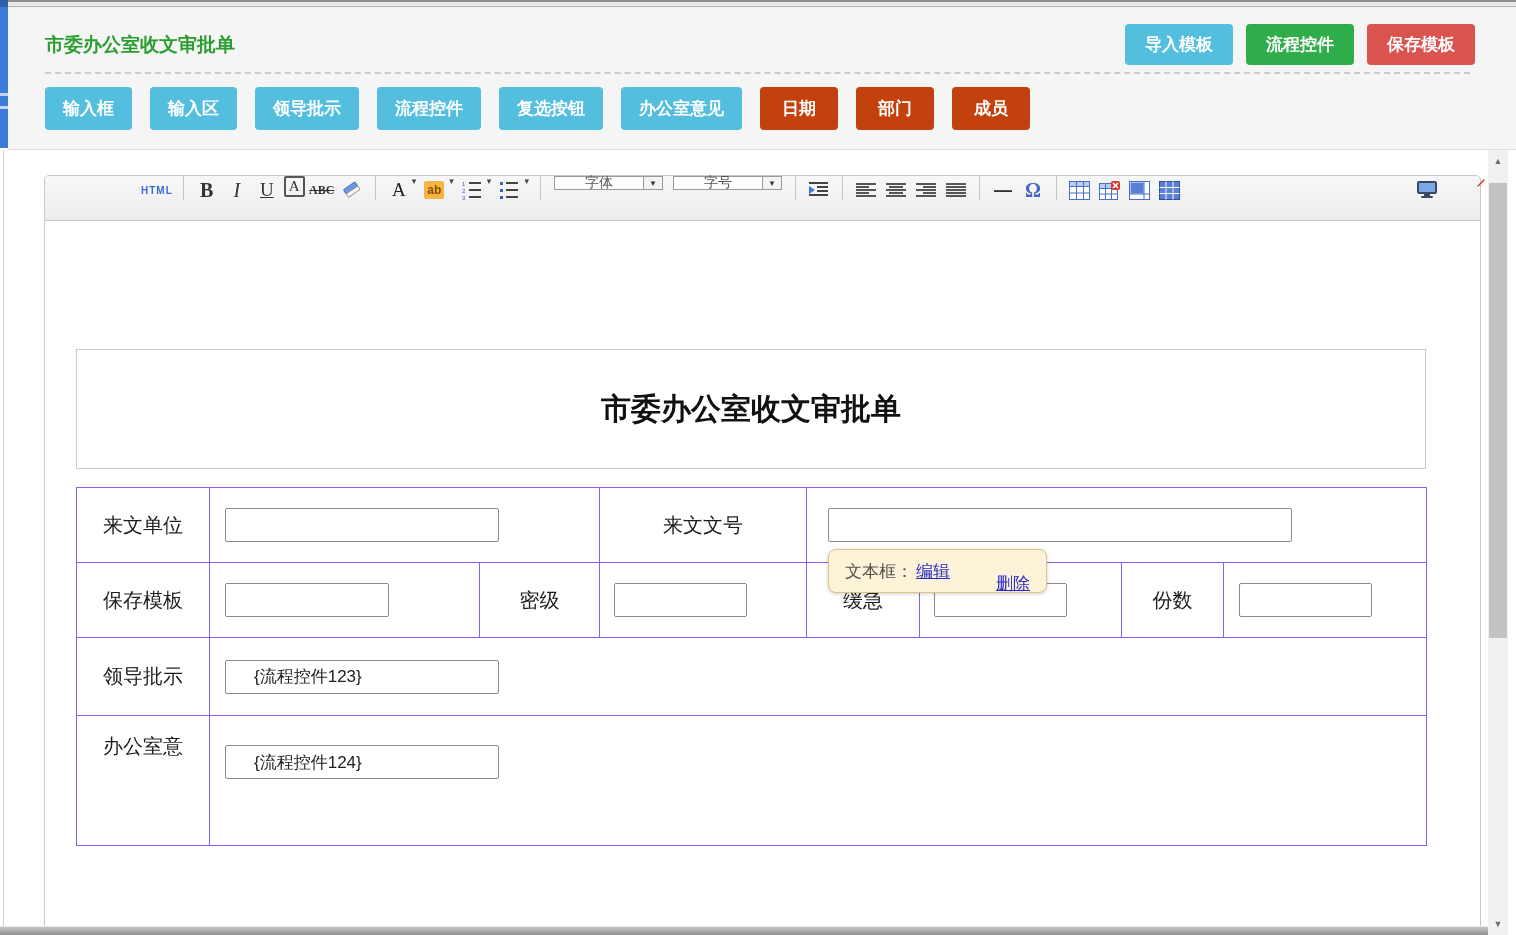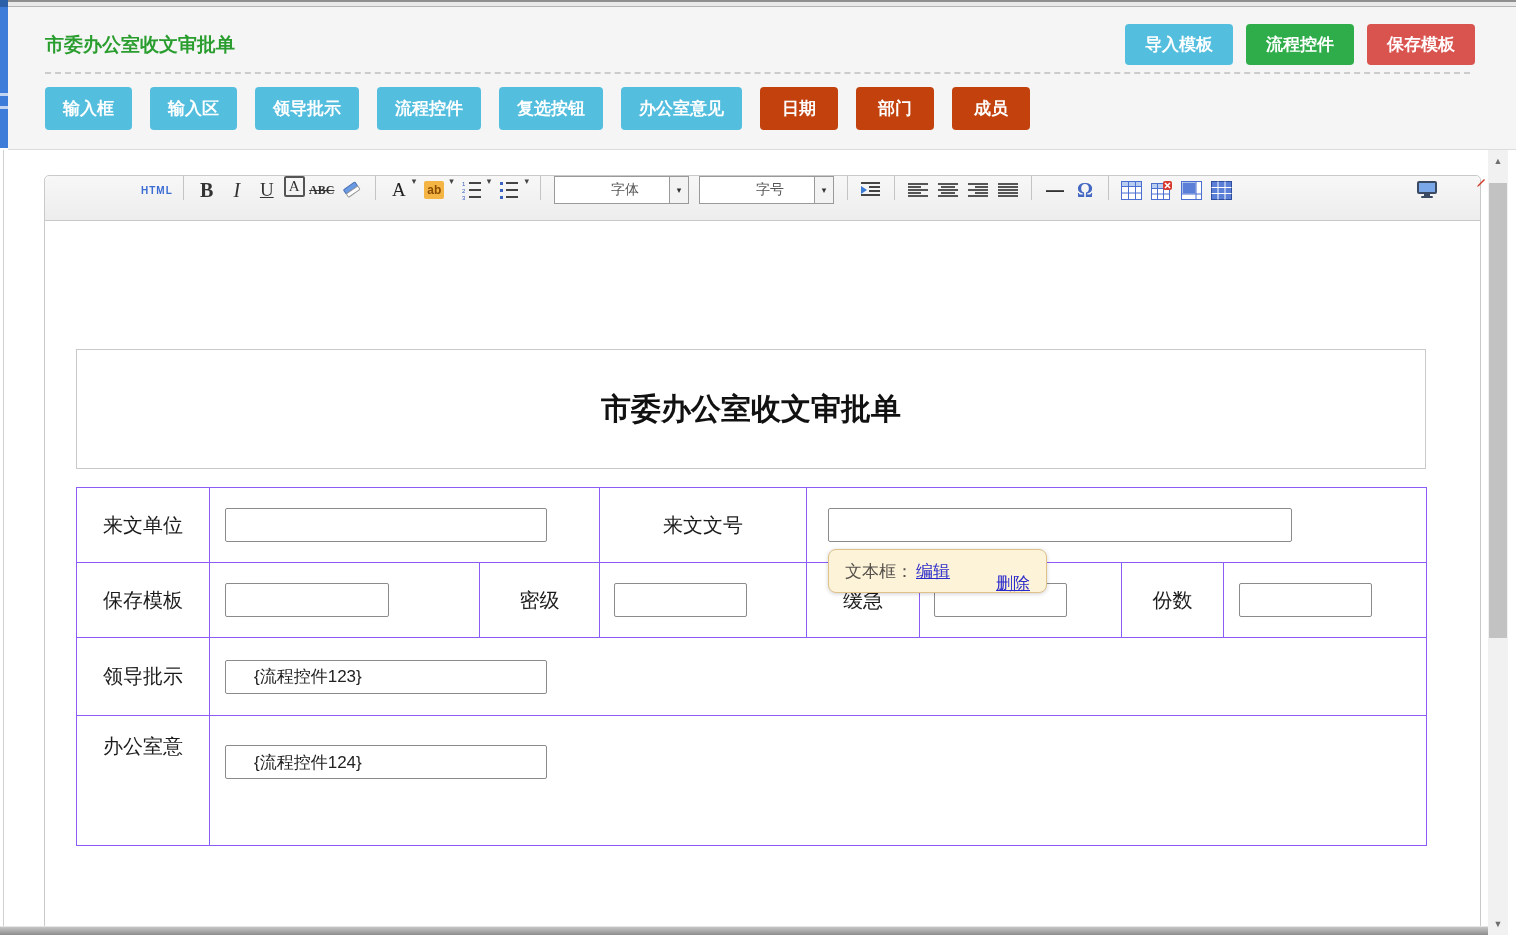--- a/index.html
+++ b/index.html
@@ -58,41 +58,41 @@
   .tb-i { font-family:"Liberation Serif","DejaVu Serif",serif; font-style:italic; font-size:20px; color:#333; }
   .tb-u { font-family:"Liberation Serif","DejaVu Serif",serif; font-size:19px; color:#333; text-decoration:underline; }
   .tb-boxa { font-family:"Liberation Serif","DejaVu Serif",serif; font-size:15px; color:#333;
              border:2px solid #555; width:21px; height:21px; min-width:21px; }
   .tb-abc { font-family:"Liberation Serif","DejaVu Serif",serif; font-size:12px; font-weight:bold;
             color:#333; text-decoration:line-through; }
   .tb-a { font-family:"Liberation Serif","DejaVu Serif",serif; font-size:19px; color:#222; margin-right:0; }
   .hl { background:#f5b544; border-radius:2px; color:#8a4c00; font-weight:bold; font-size:12px;
         padding:2px 3px; position:relative; }
   .hlpen { position:absolute; right:-6px; top:-2px; }
-  .tb-select { display:inline-flex; align-items:stretch; height:28px; background:#fff;
-               border:1px solid #9a9a9a; margin:0 5px; cursor:pointer;padding-left:26px; }
+  .tb-select { display:inline-flex; align-items:stretch; height:14px; background:#fff;
+               border:1px solid #9a9a9a; margin:0 5px; cursor:pointer; }
   .tsl { width:88px; display:flex; align-items:center; justify-content:center; font-size:14px;
          color:#555; font-family:"Liberation Serif","DejaVu Serif",serif; }
   .tsa { width:19px; border-left:1px solid #9a9a9a; display:flex; align-items:center;
          justify-content:center; font-size:9px; color:#333; background:#f3f3f3; }
   .tb-hr { font-size:18px; color:#333; font-weight:bold; }
   .tb-om { font-size:20px; color:#4467c4; font-family:"Liberation Serif","DejaVu Serif",serif; font-weight:bold; }
   .tb-full { margin-left:auto; margin-right:40px; }
 
   
   #form-title-box { width:1350px; margin:128px 0 0 31px; height:120px; border:1px solid #c9c9c9;
                     display:flex; align-items:center; justify-content:center; }
   #form-title { font-size:30px; font-weight:bold; color:#111; }
   #form-table { width:1350px; margin:18px 0 0 31px; border-collapse:collapse; table-layout:fixed; }
   #form-table td { border:1px solid #8b5cf6; vertical-align:middle; }
   #form-table td.lbl { text-align:center; font-size:20px; color:#1c1c1c; padding:0 20px; }
   .ipt { height:34px; border:1px solid #8b8b8b; border-radius:2px; font-size:17px;
          padding:0 8px; color:#222; background:#fff; }
   .pl15 { padding-left:15px; } .pl14 { padding-left:14px; } .pl21 { padding-left:21px; }
-  .w314 { width:322px;padding-left:28px; } .w464 { width:464px; } .w913 { width:913px; }
+  .w314 { width:274px;padding-left:28px; } .w464 { width:464px; } .w913 { width:913px; }
   .w164 { width:164px; } .w133 { width:133px; }
   tr.r1 { height:75px; } tr.r2 { height:77px; } tr.r3 { height:75px; }
   tr.r4 { height:75px; } tr.r5 { height:78px; } tr.r6 { height:130px; }
   td.lbl6 { vertical-align:top !important; padding-top:16px !important; }
   td.inp6 { vertical-align:top !important; padding-top:29px; }
   .clip { height:28px; line-height:28px; overflow:hidden; width:92px; margin:0 auto; text-align:center; }
 
   
   #tooltip { position:absolute; left:828px; top:549px; z-index:50; height:44px; min-width:218px;
              background:#fcf3d8; border:1px solid #dfc18a; border-radius:8px;

